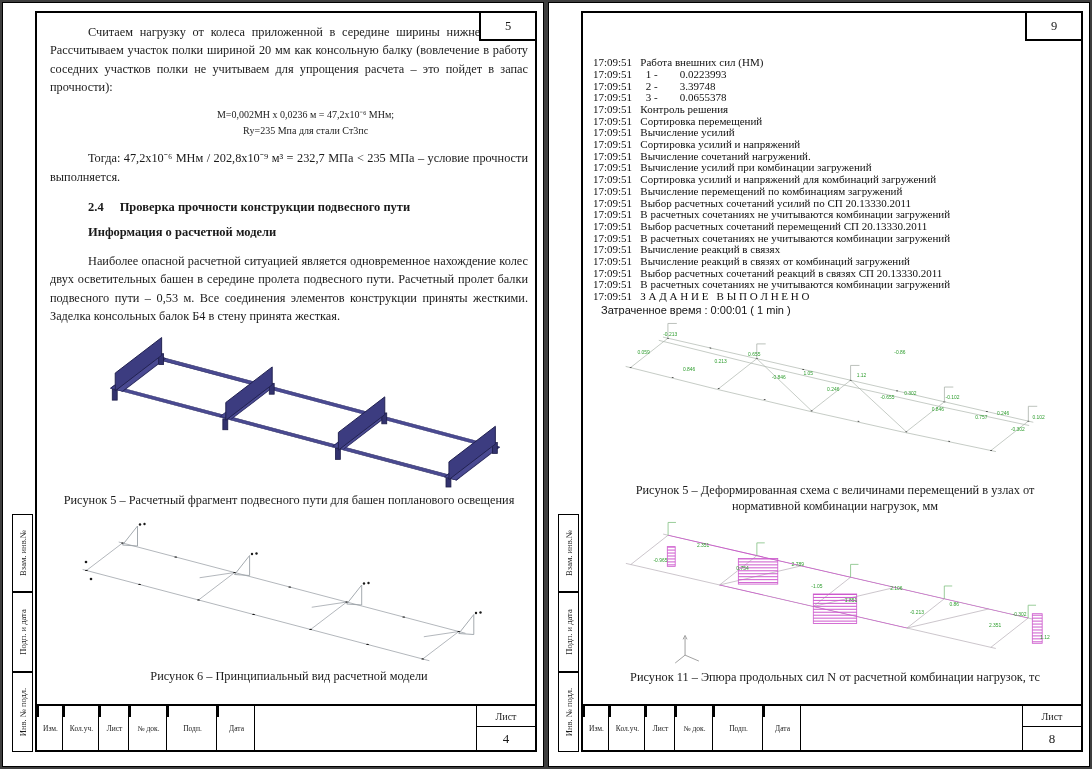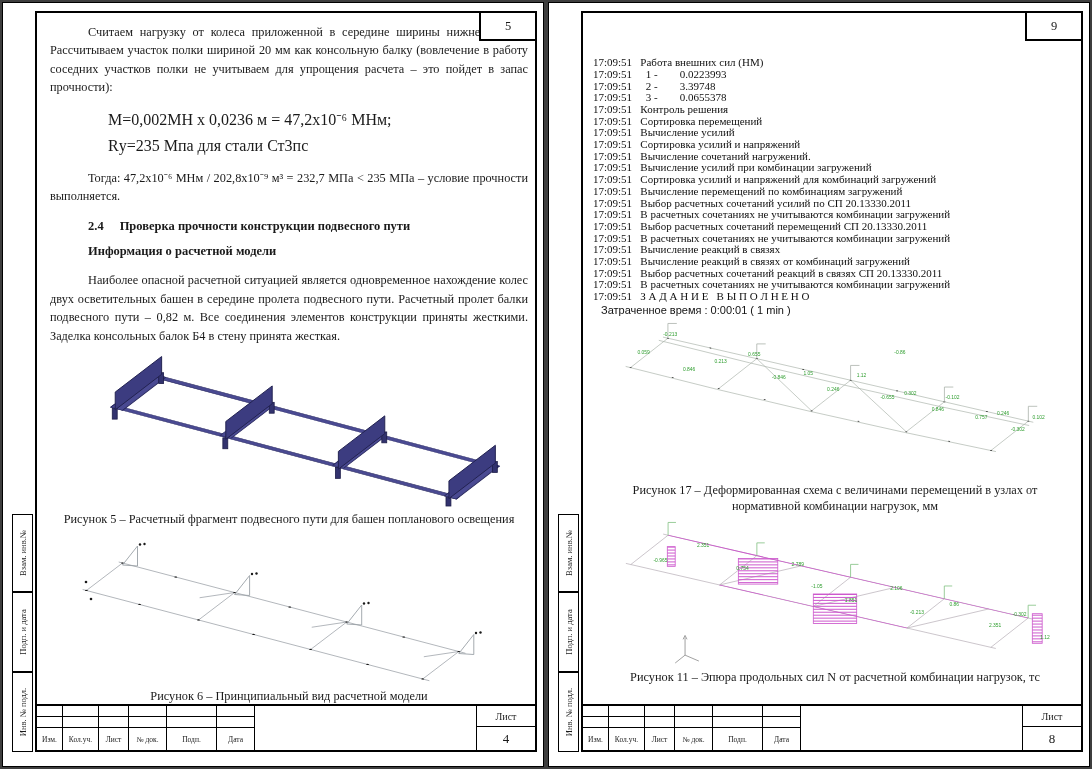--- a/index.html
+++ b/index.html
@@ -9,36 +9,36 @@
   #page-left{left:2px;} #page-right{left:548px;}
   .frame{position:absolute;left:32px;top:8px;right:6px;bottom:14px;border:2px solid #000;}
   .corner{position:absolute;top:8px;right:6px;width:54px;height:26px;border:2px solid #000;background:#fff;
           display:flex;align-items:center;justify-content:center;font-size:12.5px;z-index:4;}
   .vcell{position:absolute;left:9px;width:21px;border:1.5px solid #000;background:#fff;box-sizing:border-box;}
   .vcell span{position:absolute;left:50%;top:50%;transform:translate(-50%,-50%) rotate(-90deg);
           white-space:nowrap;font-size:8.5px;}
   .v1{bottom:174px;height:78px;} .v2{bottom:94px;height:80px;} .v3{bottom:14px;height:80px;}
   .stamp{position:absolute;left:32px;right:6px;bottom:14px;height:48px;border:2px solid #000;
          box-sizing:border-box;display:flex;background:#fff;z-index:3;}
-  .st-col{display:flex;flex-direction:column;}
+  .st-col{display:flex;}
   .st-col:nth-child(1){width:26px;} .st-col:nth-child(2){width:36px;} .st-col:nth-child(3){width:30px;}
   .st-col:nth-child(4){width:38px;} .st-col:nth-child(5){width:50px;} .st-col:nth-child(6){width:38px;}
   .st-c{height:11px;border-right:1.5px solid #000;border-bottom:1.5px solid #000;box-sizing:border-box;}
   .st-l{flex:1;border-right:1.5px solid #000;box-sizing:border-box;display:flex;align-items:center;
         justify-content:center;font-size:7.5px;white-space:nowrap;overflow:hidden;}
   .st-big{flex:1;border-right:1.5px solid #000;box-sizing:border-box;}
   .st-right{width:58px;display:flex;flex-direction:column;}
   .st-rl{height:21px;border-bottom:1.5px solid #000;box-sizing:border-box;display:flex;align-items:center;justify-content:center;font-size:10px;}
   .st-rn{flex:1;display:flex;align-items:center;justify-content:center;font-size:13px;}
   .fmt{position:absolute;bottom:18px;right:70px;height:13px;font-size:10.5px;}
   .content{position:absolute;z-index:2;}
   #page-left .content{left:47px;top:20px;width:478px;}
   #page-right .content{left:44px;top:19px;width:484px;}
   p.body{font-size:12.3px;line-height:1.5;text-align:justify;text-indent:38px;margin:0 0 6px 0;}
-  .formulas{margin:10px 0 10px 58px;font-size:16px;line-height:1.62;}
+  .formulas{margin:10px 0 10px 33px;font-size:10px;line-height:1.62;text-align:center;}
   .heading{font-weight:bold;font-size:12.5px;margin:14px 0 10px 38px;}
   .heading .num{margin-right:16px;}
   .subheading{font-weight:bold;font-size:12.5px;margin:0 0 12px 38px;}
   .figwrap{margin:4px 0 0 0;text-align:center;}
   .figcap{font-size:12.3px;text-align:center;margin:4px auto 0 auto;line-height:1.35;}
   .log{font-family:Liberation Serif, serif;font-size:11px;line-height:11.7px;white-space:pre;color:#111;}
   .elapsed{font-family:"Liberation Sans",sans-serif;font-size:11px;margin:1px 0 0 8px;color:#111;}
   .results{font-weight:bold;font-size:12.8px;margin:16px 0 2px 14px;}
   .conclusion{font-weight:bold;font-size:12.4px;line-height:1.5;text-align:justify;text-indent:38px;margin:10px 0 2px 0;}
   svg{display:block;margin:0 auto;}
@@ -59,21 +59,21 @@
       <p class="body">Считаем нагрузку от колеса приложенной в середине ширины нижней полки. Рассчитываем участок полки шириной 20 мм как консольную балку (вовлечение в работу соседних участков полки не учитываем для упрощения расчета – это пойдет в запас прочности):</p>
       <div class="formulas">
         <div>М=0,002МН х 0,0236 м = 47,2х10⁻⁶ МНм;</div>
         <div>Rу=235 Мпа для стали Ст3пс</div>
       </div>
       <p class="body">Тогда: 47,2х10⁻⁶ МНм / 202,8х10⁻⁹ м³ = 232,7 МПа &lt; 235 МПа – условие прочности выполняется.</p>
       <div class="heading">
         <span class="num">2.4</span><span>Проверка прочности конструкции подвесного пути</span>
       </div>
       <div class="subheading">Информация о расчетной модели</div>
-      <p class="body">Наиболее опасной расчетной ситуацией является одновременное нахождение колес двух осветительных башен в середине пролета подвесного пути. Расчетный пролет балки подвесного пути – 0,82 м. Все соединения элементов конструкции приняты жесткими. Заделка консольных балок Б4 в стену принята жесткая.</p>
+      <p class="body">Наиболее опасной расчетной ситуацией является одновременное нахождение колес двух осветительных башен в середине пролета подвесного пути. Расчетный пролет балки подвесного пути – 0,53 м. Все соединения элементов конструкции приняты жесткими. Заделка консольных балок Б4 в стену принята жесткая.</p>
 
       <div class="figwrap">
         <svg width="458" height="156" viewBox="0 0 460 158">
           <g transform="matrix(1,0.266,-0.47,0.36,95,22)" fill="#4a4a92" stroke="#26265c" stroke-width="1">
             <rect x="0" y="4" width="350" height="7"></rect>
             <rect x="0" y="90" width="350" height="7"></rect>
             <rect x="0" y="4" width="12" height="93"></rect>
             <rect x="338" y="4" width="12" height="93"></rect>
             <rect x="110" y="6" width="11" height="89"></rect>
             <rect x="224" y="6" width="11" height="89"></rect>
@@ -268,21 +268,21 @@
             <text class="glabel" x="338" y="92">0.846</text>
             <text class="glabel" x="352" y="80">-0.102</text>
             <text class="glabel" x="382" y="100">0.757</text>
             <text class="glabel" x="404" y="96">0.246</text>
             <text class="glabel" x="418" y="112">-0.302</text>
             <text class="glabel" x="440" y="100">0.102</text>
             <text class="glabel" x="300" y="34">-0.86</text>
           </g>
         </svg>
       </div>
-      <div class="figcap" style="max-width:462px;">Рисунок 17 – Деформированная схема с величинами перемещений в узлах от нормативной комбинации нагрузок, мм</div>
+      <div class="figcap" style="max-width:462px;">Рисунок 5 – Деформированная схема с величинами перемещений в узлах от нормативной комбинации нагрузок, мм</div>
 
 
       <div class="figwrap">
         <svg width="478" height="146" viewBox="0 0 480 148">
           <defs>
             <pattern id="hatch11" width="4" height="3" patternUnits="userSpaceOnUse">
               <path d="M0,1.5 H4" stroke="#cc55cc" stroke-width="1"></path>
             </pattern>
           </defs>
           <g transform="matrix(1,0.23,-0.42,0.33,70,12)" stroke="#b3aab3" stroke-width="0.8" fill="none">

